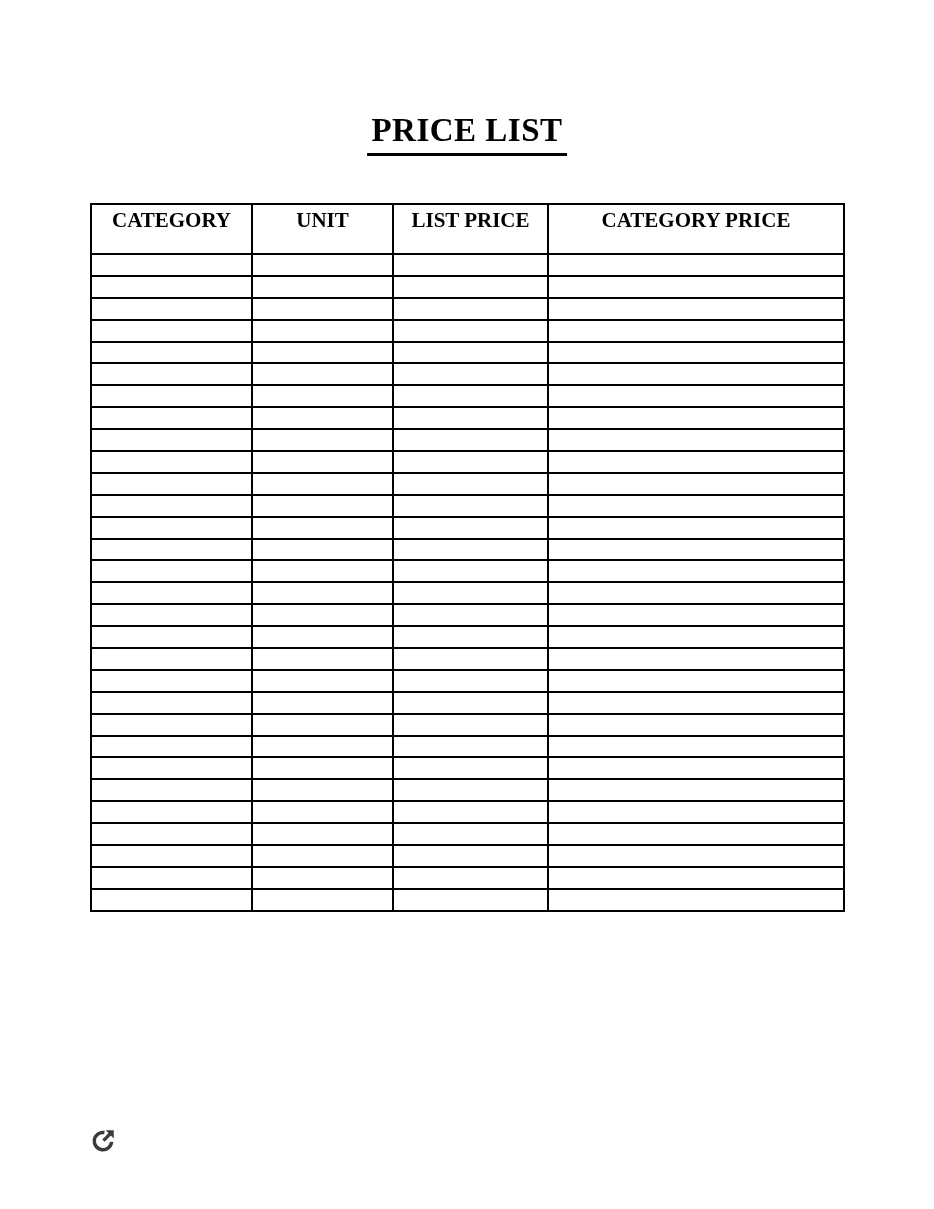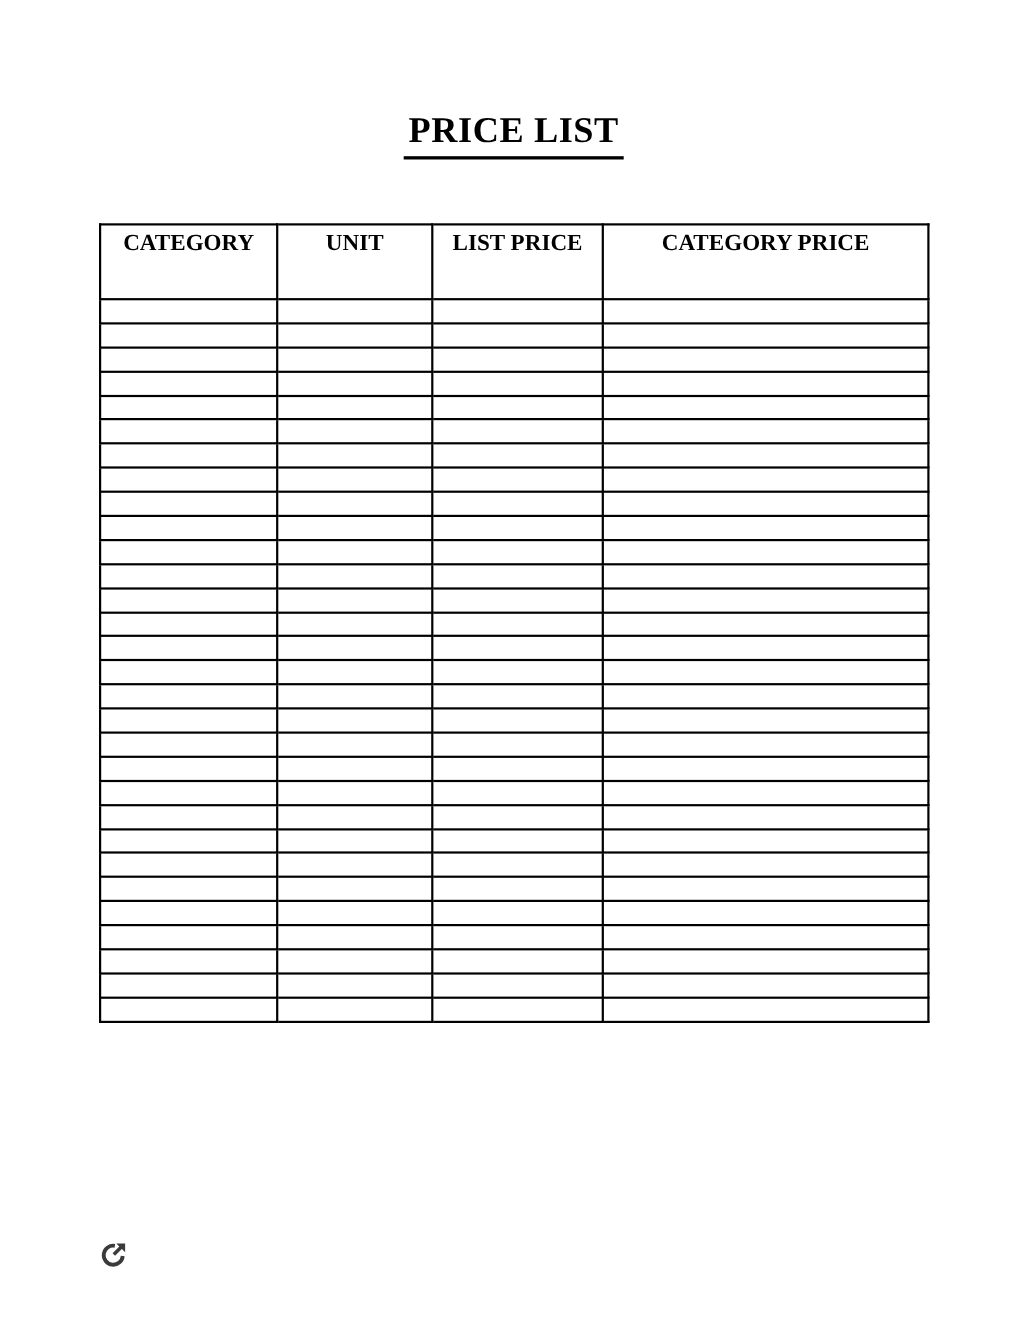--- a/index.html
+++ b/index.html
@@ -11,21 +11,21 @@
     position: relative;
     width: 934px;
     height: 1209px;
     background: #ffffff;
     font-family: "Liberation Serif", "DejaVu Serif", serif;
     color: #000000;
     overflow: hidden;
   }
   .title-wrap {
     position: absolute;
-    top: 100px;
+    top: 111px;
     left: 0;
     width: 934px;
     text-align: center;
   }
   .title-text {
     display: inline-block;
     font-size: 33px;
     font-weight: bold;
     letter-spacing: 0.5px;
     line-height: 1.2;
@@ -40,21 +40,21 @@
     border-collapse: collapse;
     table-layout: fixed;
   }
   table.price-table th,
   table.price-table td {
     border: 2px solid #000000;
     padding: 0;
     margin: 0;
   }
   table.price-table thead tr {
-    height: 68px;
+    height: 50px;
   }
   table.price-table th {
     font-size: 21px;
     font-weight: bold;
     text-align: center;
     vertical-align: top;
     padding-top: 4px;
     line-height: 1.1;
   }
   table.price-table tbody tr {

